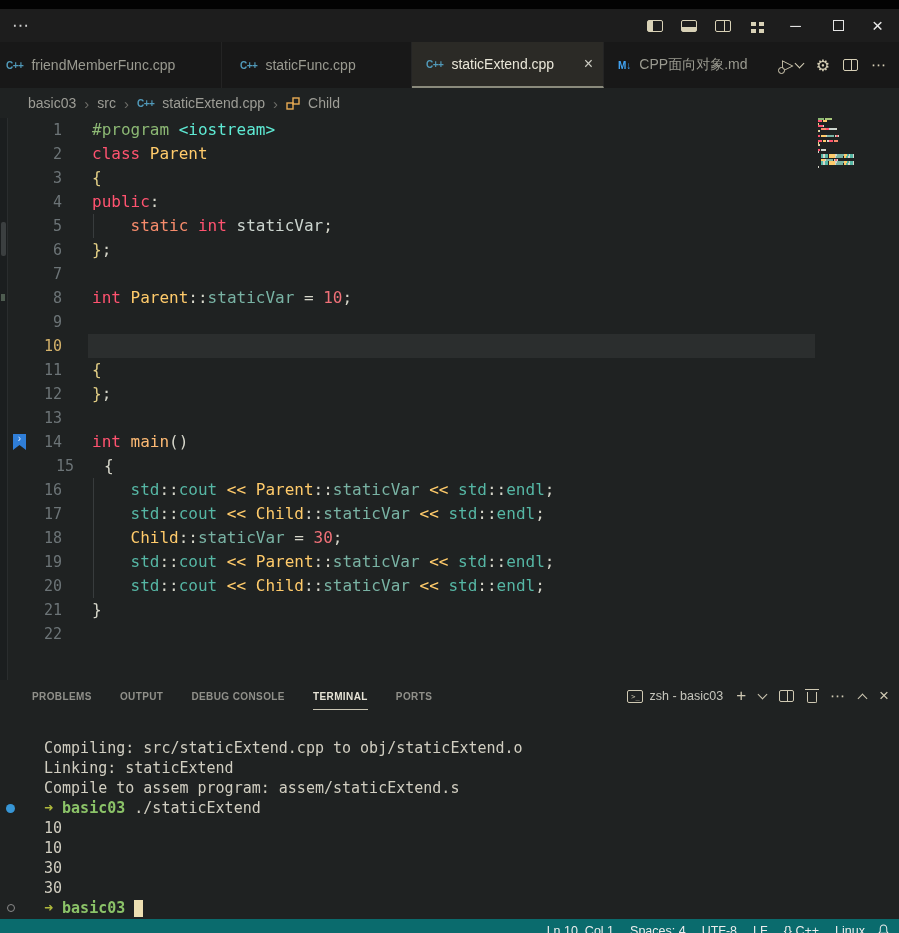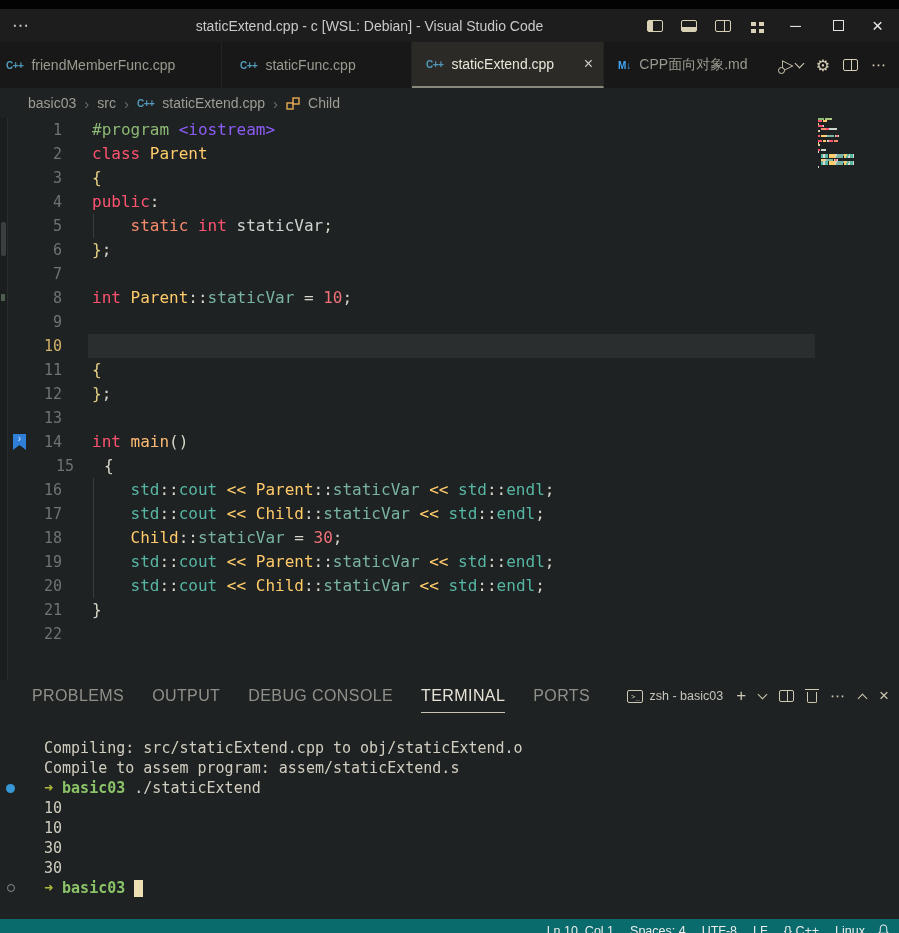--- a/index.html
+++ b/index.html
@@ -56,21 +56,21 @@
   .ln{width:62px;text-align:right;flex:none;font-size:15px;}
   .ctext{margin-left:30px;}
   .ig{position:absolute;width:1px;background:#383c3d;left:93px;}
   .bookmark{position:absolute;left:13px;width:13px;height:16px;background:#2f7ed8;clip-path:polygon(0 0,100% 0,100% 100%,50% 68%,0 100%);color:#d8e8ff;font-size:10px;line-height:10px;text-align:center;}
   #minimap{position:absolute;left:818px;top:0;width:46px;}
   .mmrow{height:2px;margin-bottom:0.4px;display:flex;}
   .mmrow span{height:2px;display:inline-block;}
 
   
   .panel-header{position:absolute;top:680px;left:0;right:0;height:32px;display:flex;align-items:center;background:#1f2222;}
-  .ptab{margin-left:28px;font-size:16px;color:#90908a;letter-spacing:0.4px;position:relative;white-space:nowrap;}
+  .ptab{margin-left:28px;font-size:10px;color:#90908a;letter-spacing:0.4px;position:relative;white-space:nowrap;font-weight:bold;}
   .ptab:first-child{margin-left:32px;}
   .ptab.active{color:#e6e3d6;}
   .ptab.active::after{content:"";position:absolute;left:0;right:0;bottom:-8px;height:1px;background:#c9c5b4;}
   .ph-right{margin-left:auto;display:flex;align-items:center;gap:13px;padding-right:10px;color:#cfc9b3;}
   .term-badge{display:flex;align-items:center;gap:6px;font-size:12.5px;color:#c6c6bd;}
   .term-ico{width:16px;height:13px;border:1.1px solid #cfc9b3;border-radius:2px;font-size:7px;line-height:12px;text-align:center;color:#cfc9b3;font-family:"DejaVu Sans Mono",monospace;box-sizing:border-box;}
   .plus{font-size:17px;font-weight:400;}
   .trash{position:relative;width:10px;height:11px;border:1.2px solid currentColor;border-top:none;border-radius:0 0 2px 2px;margin-top:3px;box-sizing:border-box;}
   .trash::before{content:"";position:absolute;top:-3px;left:-3px;width:14px;height:1.2px;background:currentColor;}
   .pclose{font-size:17px;}
@@ -87,21 +87,20 @@
 </style>
 </head>
 <body>
 
 <div class="screen">
 
   <div class="topstrip"></div>
 
   <div class="titlebar">
     <div class="menu-dots">⋯</div>
-    <div class="wtitle">staticExtend.cpp - c [WSL: Debian] - Visual Studio Code</div>
     <div class="tb-right">
       <div class="lico left"></div>
       <div class="lico bottom"></div>
       <div class="lico split"></div>
       <div class="lico grid"></div>
       <div class="wctl">─</div>
       <div class="maxbox"></div>
       <div class="wclose">×</div>
     </div>
   </div>
@@ -146,21 +145,21 @@
     <svg width="14" height="13" viewBox="0 0 14 13">
       <rect x="1" y="6" width="6" height="6" fill="none" stroke="#e8ab53" stroke-width="1.4"></rect>
       <rect x="7" y="1" width="6" height="6" fill="none" stroke="#e8ab53" stroke-width="1.4"></rect>
     </svg>
     <span class="bc-item">Child</span>
   </div>
 
   <div class="editor">
     <div class="hl" id="cur-hl" style="top: 216px;"></div>
     <div id="rows">
-        <div class="crow"><span class="ln" style="color: rgb(108, 116, 119);">1</span><span class="ctext"><span style="color: rgb(140, 184, 116);">#program</span><span style="color: #8b5cf6;"> &lt;iostream&gt;</span></span></div>
+        <div class="crow"><span class="ln" style="color: rgb(108, 116, 119);">1</span><span class="ctext"><span style="color: rgb(140, 184, 116);">#program</span><span style="color: #5eead4;"> &lt;iostream&gt;</span></span></div>
         <div class="crow"><span class="ln" style="color: rgb(108, 116, 119);">2</span><span class="ctext"><span style="color: rgb(255, 83, 112);">class</span><span style="color: rgb(255, 203, 107);"> Parent</span></span></div>
         <div class="crow"><span class="ln" style="color: rgb(108, 116, 119);">3</span><span class="ctext"><span style="color: rgb(227, 207, 134);">{</span></span></div>
         <div class="crow"><span class="ln" style="color: rgb(108, 116, 119);">4</span><span class="ctext"><span style="color: rgb(255, 83, 112);">public</span><span style="color: rgb(214, 214, 202);">:</span></span></div>
         <div class="crow"><span class="ln" style="color: rgb(108, 116, 119);">5</span><span class="ctext"><span style="color: rgb(247, 140, 108);">    static</span><span style="color: rgb(255, 83, 112);"> int</span><span style="color: rgb(204, 213, 207);"> staticVar</span><span style="color: rgb(214, 214, 202);">;</span></span></div>
         <div class="crow"><span class="ln" style="color: rgb(108, 116, 119);">6</span><span class="ctext"><span style="color: rgb(227, 207, 134);">}</span><span style="color: rgb(214, 214, 202);">;</span></span></div>
         <div class="crow"><span class="ln" style="color: rgb(108, 116, 119);">7</span><span class="ctext"></span></div>
         <div class="crow"><span class="ln" style="color: rgb(108, 116, 119);">8</span><span class="ctext"><span style="color: rgb(255, 83, 112);">int</span><span style="color: rgb(255, 203, 107);"> Parent</span><span style="color: rgb(214, 214, 202);">::</span><span style="color: rgb(121, 179, 164);">staticVar</span><span style="color: rgb(214, 214, 202);"> = </span><span style="color: rgb(240, 113, 120);">10</span><span style="color: rgb(214, 214, 202);">;</span></span></div>
         <div class="crow"><span class="ln" style="color: rgb(108, 116, 119);">9</span><span class="ctext"></span></div>
         <div class="crow"><span class="ln" style="color: rgb(212, 178, 106);">10</span></div>
         <div class="crow"><span class="ln" style="color: rgb(108, 116, 119);">11</span><span class="ctext"><span style="color: rgb(227, 207, 134);">{</span></span></div>
@@ -355,20 +354,21 @@
       <span class="splitbox"></span>
       <span class="trash"></span>
       <span class="more">⋯</span>
       <span class="chev-up"></span>
       <span class="pclose">×</span>
     </div>
   </div>
 
   <div id="terminal">
       <div class="trow"><span style="color: rgb(209, 206, 193);">Compiling: src/staticExtend.cpp to obj/staticExtend.o</span></div>
+      <div class="trow"><span style="color: rgb(209, 206, 193);">Linking: staticExtend</span></div>
       <div class="trow"><span style="color: rgb(209, 206, 193);">Compile to assem program: assem/staticExtend.s</span></div>
       <div class="trow"><span class="deco-dot"></span><span style="color: rgb(174, 185, 60); font-weight: bold;">➜ </span><span style="color: rgb(139, 195, 104); font-weight: bold;">basic03 </span><span style="color: rgb(209, 206, 193);">./staticExtend</span></div>
       <div class="trow"><span style="color: rgb(209, 206, 193);">10</span></div>
       <div class="trow"><span style="color: rgb(209, 206, 193);">10</span></div>
       <div class="trow"><span style="color: rgb(209, 206, 193);">30</span></div>
       <div class="trow"><span style="color: rgb(209, 206, 193);">30</span></div>
       <div class="trow"><span class="deco-circle"></span><span style="color: rgb(174, 185, 60); font-weight: bold;">➜ </span><span style="color: rgb(139, 195, 104); font-weight: bold;">basic03 </span><span class="cursor" style="background: rgb(236, 223, 178);"></span></div>
     </div>
 
   <div class="statusbar">

